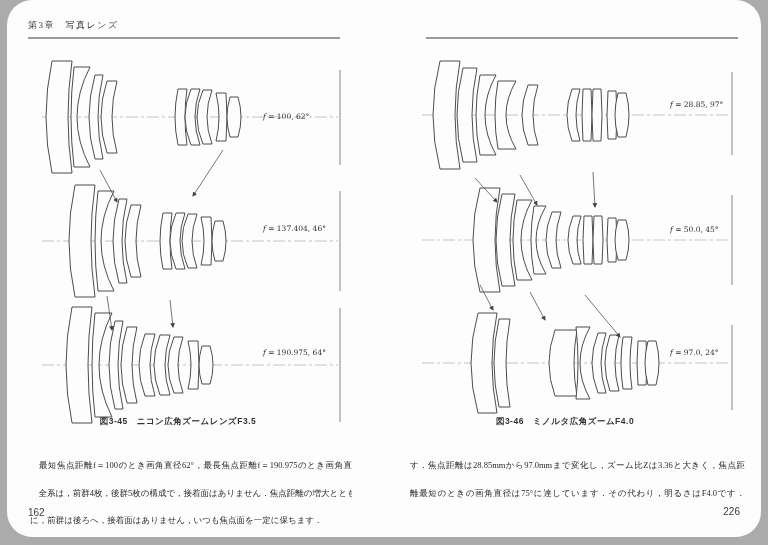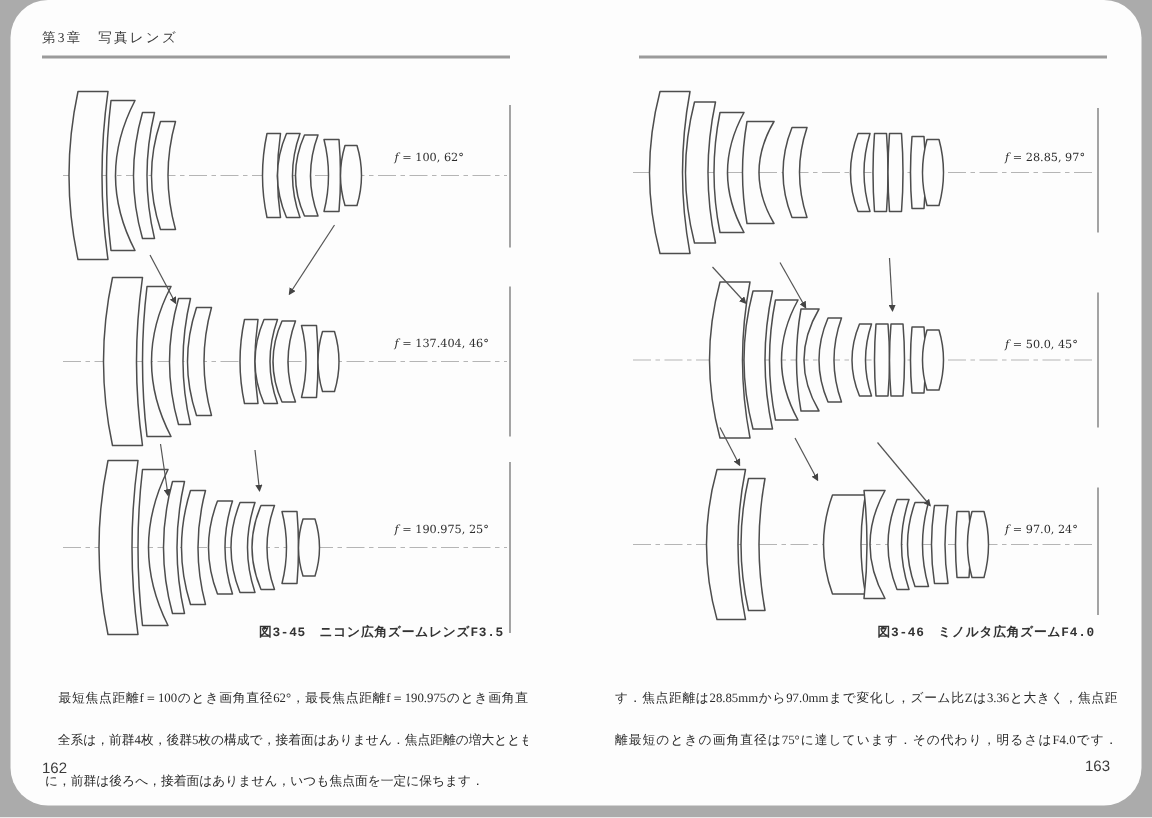--- a/index.html
+++ b/index.html
@@ -38,22 +38,22 @@
 
   .flabel{
     position:absolute;display:block;width:80px;
     font-size:7.5px;line-height:9px;color:#2c2c2c;
     font-family:"DejaVu Serif","Liberation Serif",serif;
     white-space:nowrap;
   }
   .flabel::first-letter{font-style:italic;}
 
   .caption{
-    position:absolute;top:416px;text-align:right;
-    font-family:Liberation Mono, monospace;
+    position:absolute;top:416px;text-align:center;
+    font-family:Liberation Sans, sans-serif;
     font-weight:700;font-size:8.5px;color:#333;
     letter-spacing:0.5px;white-space:nowrap;
   }
   .caption-left{left:13px;width:316px;}
   .caption-right{left:15px;width:330px;}
 
   .bodytext{position:absolute;top:446px;font-size:8.5px;line-height:15.5px;color:#2a2a2a;}
   .bodytext-left{left:23px;width:322px;}
   .bodytext-right{left:25px;width:335px;}
   .tline{text-align:justify;text-align-last:justify;white-space:nowrap;overflow:hidden;margin-top:12px;}
@@ -114,23 +114,23 @@
           <path d="M 120 285 Q 108 315 120 345 L 130 345 Q 120 315 130 285 Z" class="lens"></path>
           <path d="M 134 287 Q 122 315 134 343 L 143 343 Q 133 315 143 287 Z" class="lens"></path>
           <path d="M 148 291 Q 154 315 148 339 L 158 339 Q 160 315 158 291 Z" class="lens"></path>
           <path d="M 162 296 Q 156 315 162 334 L 170 334 Q 176 315 170 296 Z" class="lens"></path>
           <line x1="60" y1="120" x2="77" y2="152" class="arrow" marker-end="url(#ahL)"></line>
           <line x1="183" y1="100" x2="153" y2="146" class="arrow" marker-end="url(#ahL)"></line>
           <line x1="67" y1="246" x2="72" y2="280" class="arrow" marker-end="url(#ahL)"></line>
           <line x1="130" y1="250" x2="133" y2="277" class="arrow" marker-end="url(#ahL)"></line>
         </svg>
 
-      <span class="flabel" style="left:256px;top:100px">f = 100, 62°</span>
+      <span class="flabel" style="left:256px;top:112px">f = 100, 62°</span>
       <span class="flabel" style="left:256px;top:224px">f = 137.404, 46°</span>
-      <span class="flabel" style="left:256px;top:348px">f = 190.975, 25°</span>
+      <span class="flabel" style="left:256px;top:348px">f = 190.975, 64°</span>
 
       <div class="caption caption-left">図3-45　ニコン広角ズームレンズF3.5</div>
 
       <div class="bodytext bodytext-left">
         <div class="tline">　最短焦点距離f＝100のとき画角直径62°，最長焦点距離f＝190.975のとき画角直</div>
         <div class="tline">　全系は，前群4枚，後群5枚の構成で，接着面はありません．焦点距離の増大ととも</div>
         <div class="tline endline">に，前群は後ろへ，接着面はありません，いつも焦点面を一定に保ちます．</div>
       </div>
 
       <div class="pagenum pagenum-left">162</div>
@@ -192,17 +192,17 @@
       <span class="flabel" style="left:285px;top:225px">f = 50.0, 45°</span>
       <span class="flabel" style="left:285px;top:348px">f = 97.0, 24°</span>
 
       <div class="caption caption-right">図3-46　ミノルタ広角ズームF4.0</div>
 
       <div class="bodytext bodytext-right">
         <div class="tline">す．焦点距離は28.85mmから97.0mmまで変化し，ズーム比Zは3.36と大きく，焦点距</div>
         <div class="tline">離最短のときの画角直径は75°に達しています．その代わり，明るさはF4.0です．</div>
       </div>
 
-      <div class="pagenum pagenum-right">163</div>
+      <div class="pagenum pagenum-right">226</div>
     </div>
 
   </div>
 </div>
 
 </body></html>

